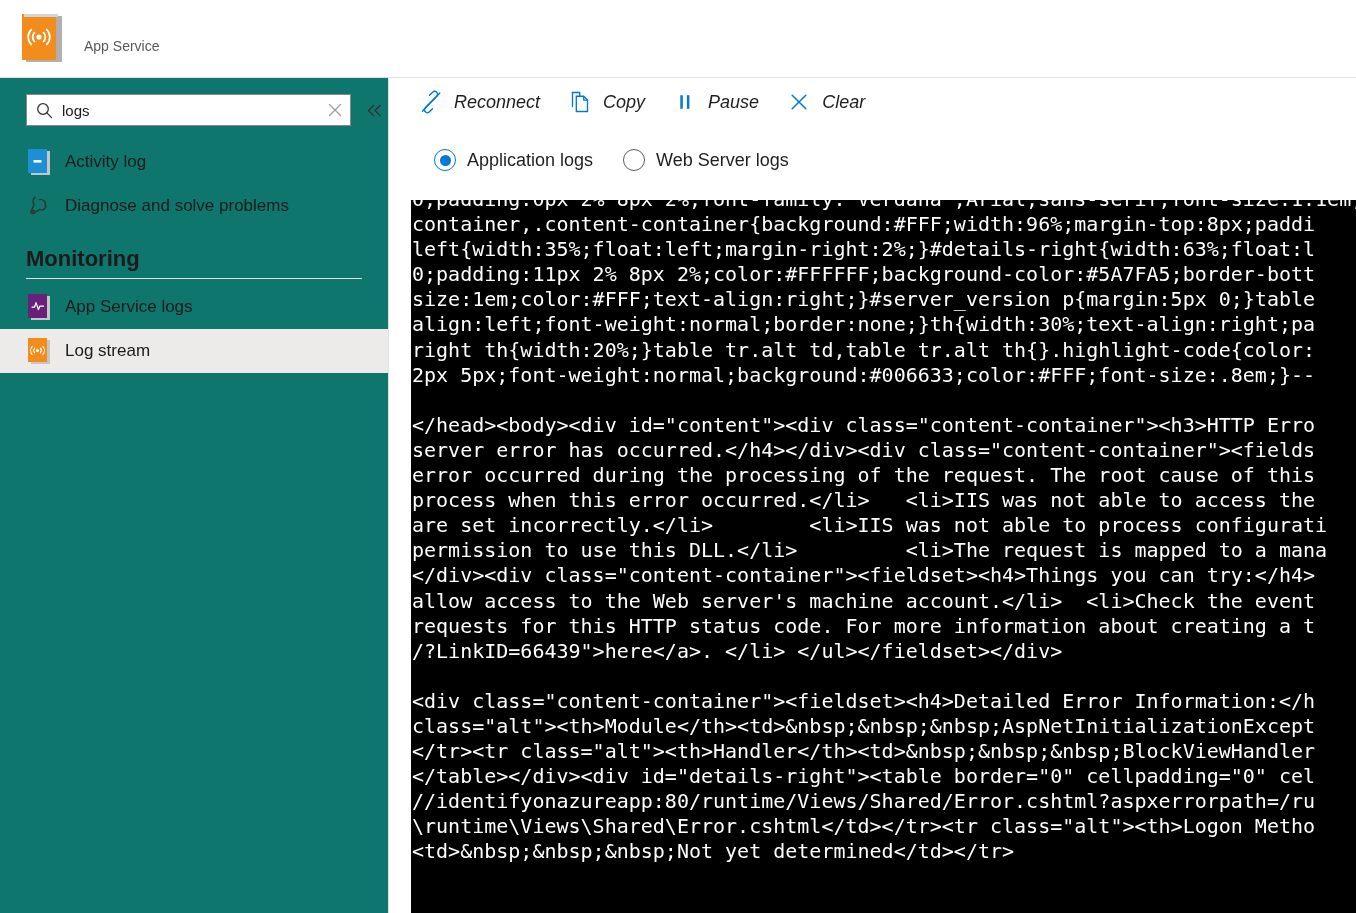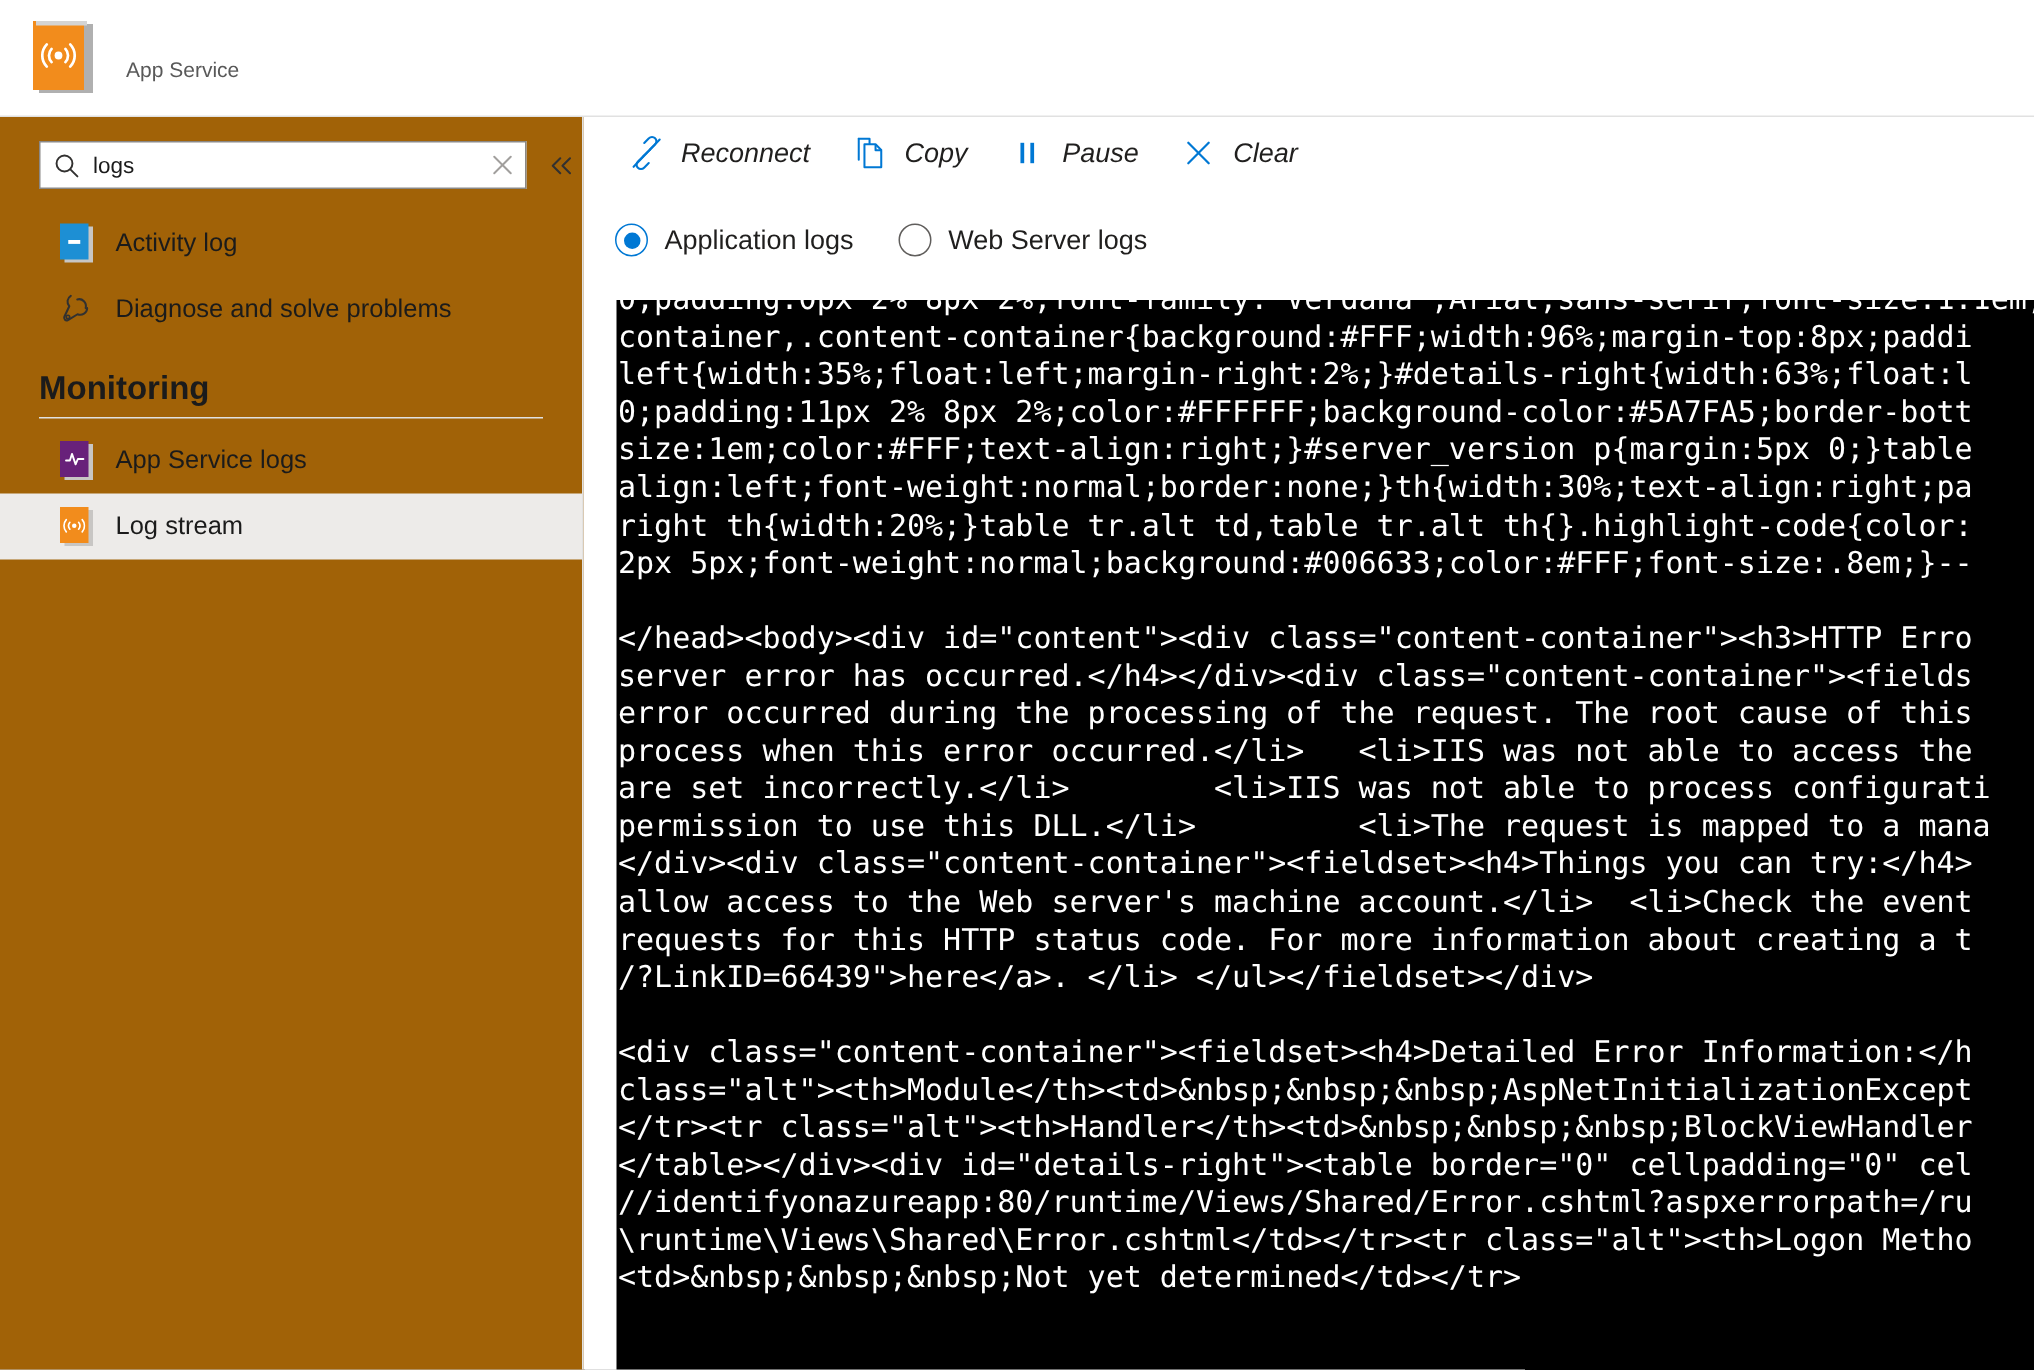--- a/index.html
+++ b/index.html
@@ -45,21 +45,21 @@
     font-size: 30px; font-weight: 600; color: #1b1b1b; letter-spacing: -0.2px;
     line-height: 34px;
   }
   .header-subtitle {
     font-size: 14px; color: #595959; line-height: 18px; margin-top: 15px;
   }
 
   
   .sidebar {
     position: absolute; left: 0; top: 78px; width: 389px; height: 835px;
-    background: #a16207; border-right: 1px solid #e1e1e1;
+    background: #0f766e; border-right: 1px solid #e1e1e1;
   }
   .search-row {
     display: flex; align-items: center; padding: 16px 0 0 26px;
   }
   .search-box {
     width: 325px; height: 32px; border: 1px solid #8a8886; background: #fff;
     display: flex; align-items: center; position: relative;
   }
   .search-icon { margin-left: 9px; display: flex; align-items: center; }
   .search-input {
@@ -71,21 +71,21 @@
     cursor: pointer;
   }
   .collapse-btn {
     margin-left: 10px; width: 26px; height: 30px;
     display: flex; align-items: center; justify-content: center;
     color: #323130; font-size: 17px; cursor: pointer;
   }
 
   .nav-list { margin-top: 14px; }
   .nav-item {
-    display: flex; align-items: center; height: 44px; padding-left: 38px; cursor: pointer;
+    display: flex; align-items: center; height: 44px; padding-left: 26px; cursor: pointer;
   }
   .nav-item.selected { background: #edebe9; }
   .nav-item .nav-icon {
     width: 26px; height: 26px; margin-right: 13px;
     display: flex; align-items: center; justify-content: center; flex: none;
   }
   .nav-item .nav-label {
     font-size: 17px; color: #1b1b1b; white-space: nowrap;
   }
 
@@ -124,21 +124,21 @@
     font-family: "Liberation Sans", sans-serif;
     font-style: italic;
   }
   .tb-icon {
     width: 28px; height: 28px; display: flex; align-items: center; justify-content: center;
     margin-right: 9px; color: #0078d4;
   }
   .tb-label { font-size: 18px; color: #201f1e; white-space: nowrap; }
 
   .radio-row {
-    display: flex; align-items: center; height: 48px; padding-left: 20px; margin-top: 10px;
+    display: flex; align-items: center; height: 48px; padding-left: 44px; margin-top: 10px;
   }
   .radio-opt { display: flex; align-items: center; margin-right: 30px; cursor: pointer; }
   .radio-circle {
     width: 22px; height: 22px; border-radius: 50%; border: 1.6px solid #605e5c;
     display: flex; align-items: center; justify-content: center; margin-right: 11px;
     background: #fff; flex: none;
   }
   .radio-opt.checked .radio-circle { border-color: #0078d4; border-width: 1.6px; }
   .radio-dot {
     width: 11px; height: 11px; border-radius: 50%; background: #0078d4;

